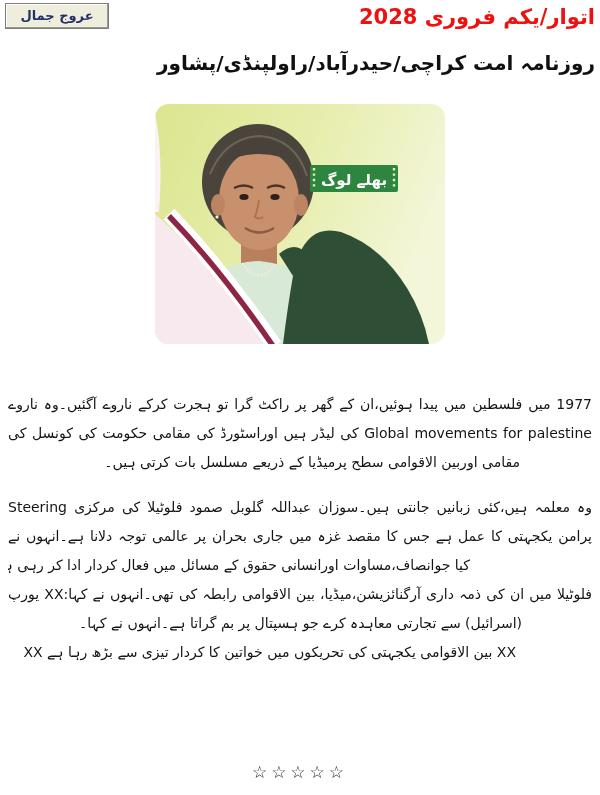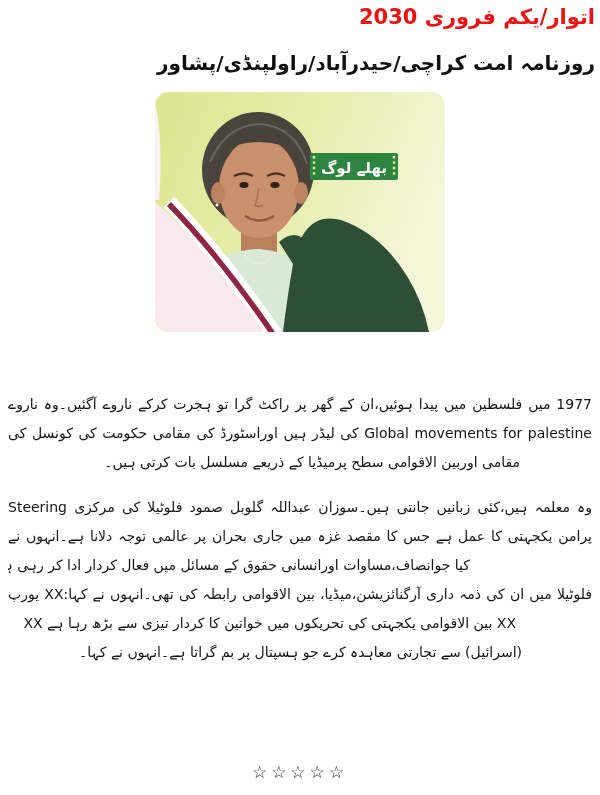--- a/index.html
+++ b/index.html
@@ -22,21 +22,21 @@
     color:#ee1111; font-size:21px; font-weight:bold; white-space:nowrap;
   }
   
   .pub-line{
     position:absolute; top:51px; right:5px; direction:rtl;
     color:#101010; font-size:20px; font-weight:bold; white-space:nowrap;
   }
 
   
   .photo{
-    position:absolute; top:92px; left:155px; width:290px; height:240px;
+    position:absolute; top:104px; left:155px; width:290px; height:240px;
     border-radius:14px; overflow:hidden;
   }
   .photo svg{ display:block; }
 
   
   .caption{
     position:absolute; top:344px; left:150px; width:170px;
     direction:rtl; text-align:center; font-size:15px; font-weight:bold; color:#101010;
     white-space:nowrap;
   }
@@ -60,22 +60,23 @@
   .stars{
     position:absolute; top:762px; left:0; width:600px;
     text-align:center; font-size:17px; letter-spacing:4px; color:#2b2b2b;
   }
 </style>
 </head>
 <body>
 
 <div class="page">
 
+  <div class="author-box">عروج جمال</div>
 
-  <div class="date-line">اتوار/یکم فروری 2030</div>
+  <div class="date-line">اتوار/یکم فروری 2028</div>
 
   <div class="pub-line">روزنامہ امت کراچی/حیدرآباد/راولپنڈی/پشاور</div>
 
   <div class="photo">
     <svg width="290" height="240" viewBox="0 0 290 240" xmlns="http://www.w3.org/2000/svg">
       <defs>
         <linearGradient id="bgGrad" x1="0" y1="0" x2="1" y2="0.35">
           <stop offset="0" stop-color="#dce58e"></stop>
           <stop offset="0.55" stop-color="#e7eeae"></stop>
           <stop offset="1" stop-color="#f3f6d8"></stop>
@@ -131,19 +132,19 @@
 
 
   <div class="article">
     <div class="ln full">1977 میں فلسطین میں پیدا ہوئیں،ان کے گھر پر راکٹ گرا تو ہجرت کرکے ناروے آگئیں۔وہ ناروے میں ورکر پارٹی کی نمائندہ منتخب رکن اور</div>
     <div class="ln full">Global movements for palestine کی لیڈر ہیں اوراسٹورڈ کی مقامی حکومت کی کونسل کی بھی رکن ہیں۔وہ فلسطین اورانسانی حقوق پر</div>
     <div class="ln ind-a">مقامی اوربین الاقوامی سطح پرمیڈیا کے ذریعے مسلسل بات کرتی ہیں۔</div>
     <div class="ln full para-gap">وہ معلمہ ہیں،کئی زبانیں جانتی ہیں۔سوزان عبداللہ گلوبل صمود فلوٹیلا کی مرکزی Steering committee کی ممبر ہیں۔انہوں نے بتایا فلوٹیلا ایک</div>
     <div class="ln full">پرامن یکجہتی کا عمل ہے جس کا مقصد غزہ میں جاری بحران پر عالمی توجہ دلانا ہے۔انہوں نے ناروے کا شہری ہونے کے ناتے ناروے کی سول سوسائٹی پرفخر</div>
     <div class="ln ind-b">کیا جوانصاف،مساوات اورانسانی حقوق کے مسائل میں فعال کردار ادا کر رہی ہے۔</div>
     <div class="ln full">فلوٹیلا میں ان کی ذمہ داری آرگنائزیشن،میڈیا، بین الاقوامی رابطہ کی تھی۔انہوں نے کہا:XX یورپ انسانی حقوق کی بات نہیں کرسکتا۔وہ ایک ایسے ملک</div>
+    <div class="ln ind-c">(اسرائیل) سے تجارتی معاہدہ کرے جو ہسپتال پر بم گراتا ہے۔انہوں نے کہا۔</div>
     <div class="ln ind-d">XX بین الاقوامی یکجہتی کی تحریکوں میں خواتین کا کردار تیزی سے بڑھ رہا ہے XX</div>
-    <div class="ln ind-c">(اسرائیل) سے تجارتی معاہدہ کرے جو ہسپتال پر بم گراتا ہے۔انہوں نے کہا۔</div>
   </div>
 
   <div class="stars">☆☆☆☆☆</div>
 
 </div>
 
 </body></html>

